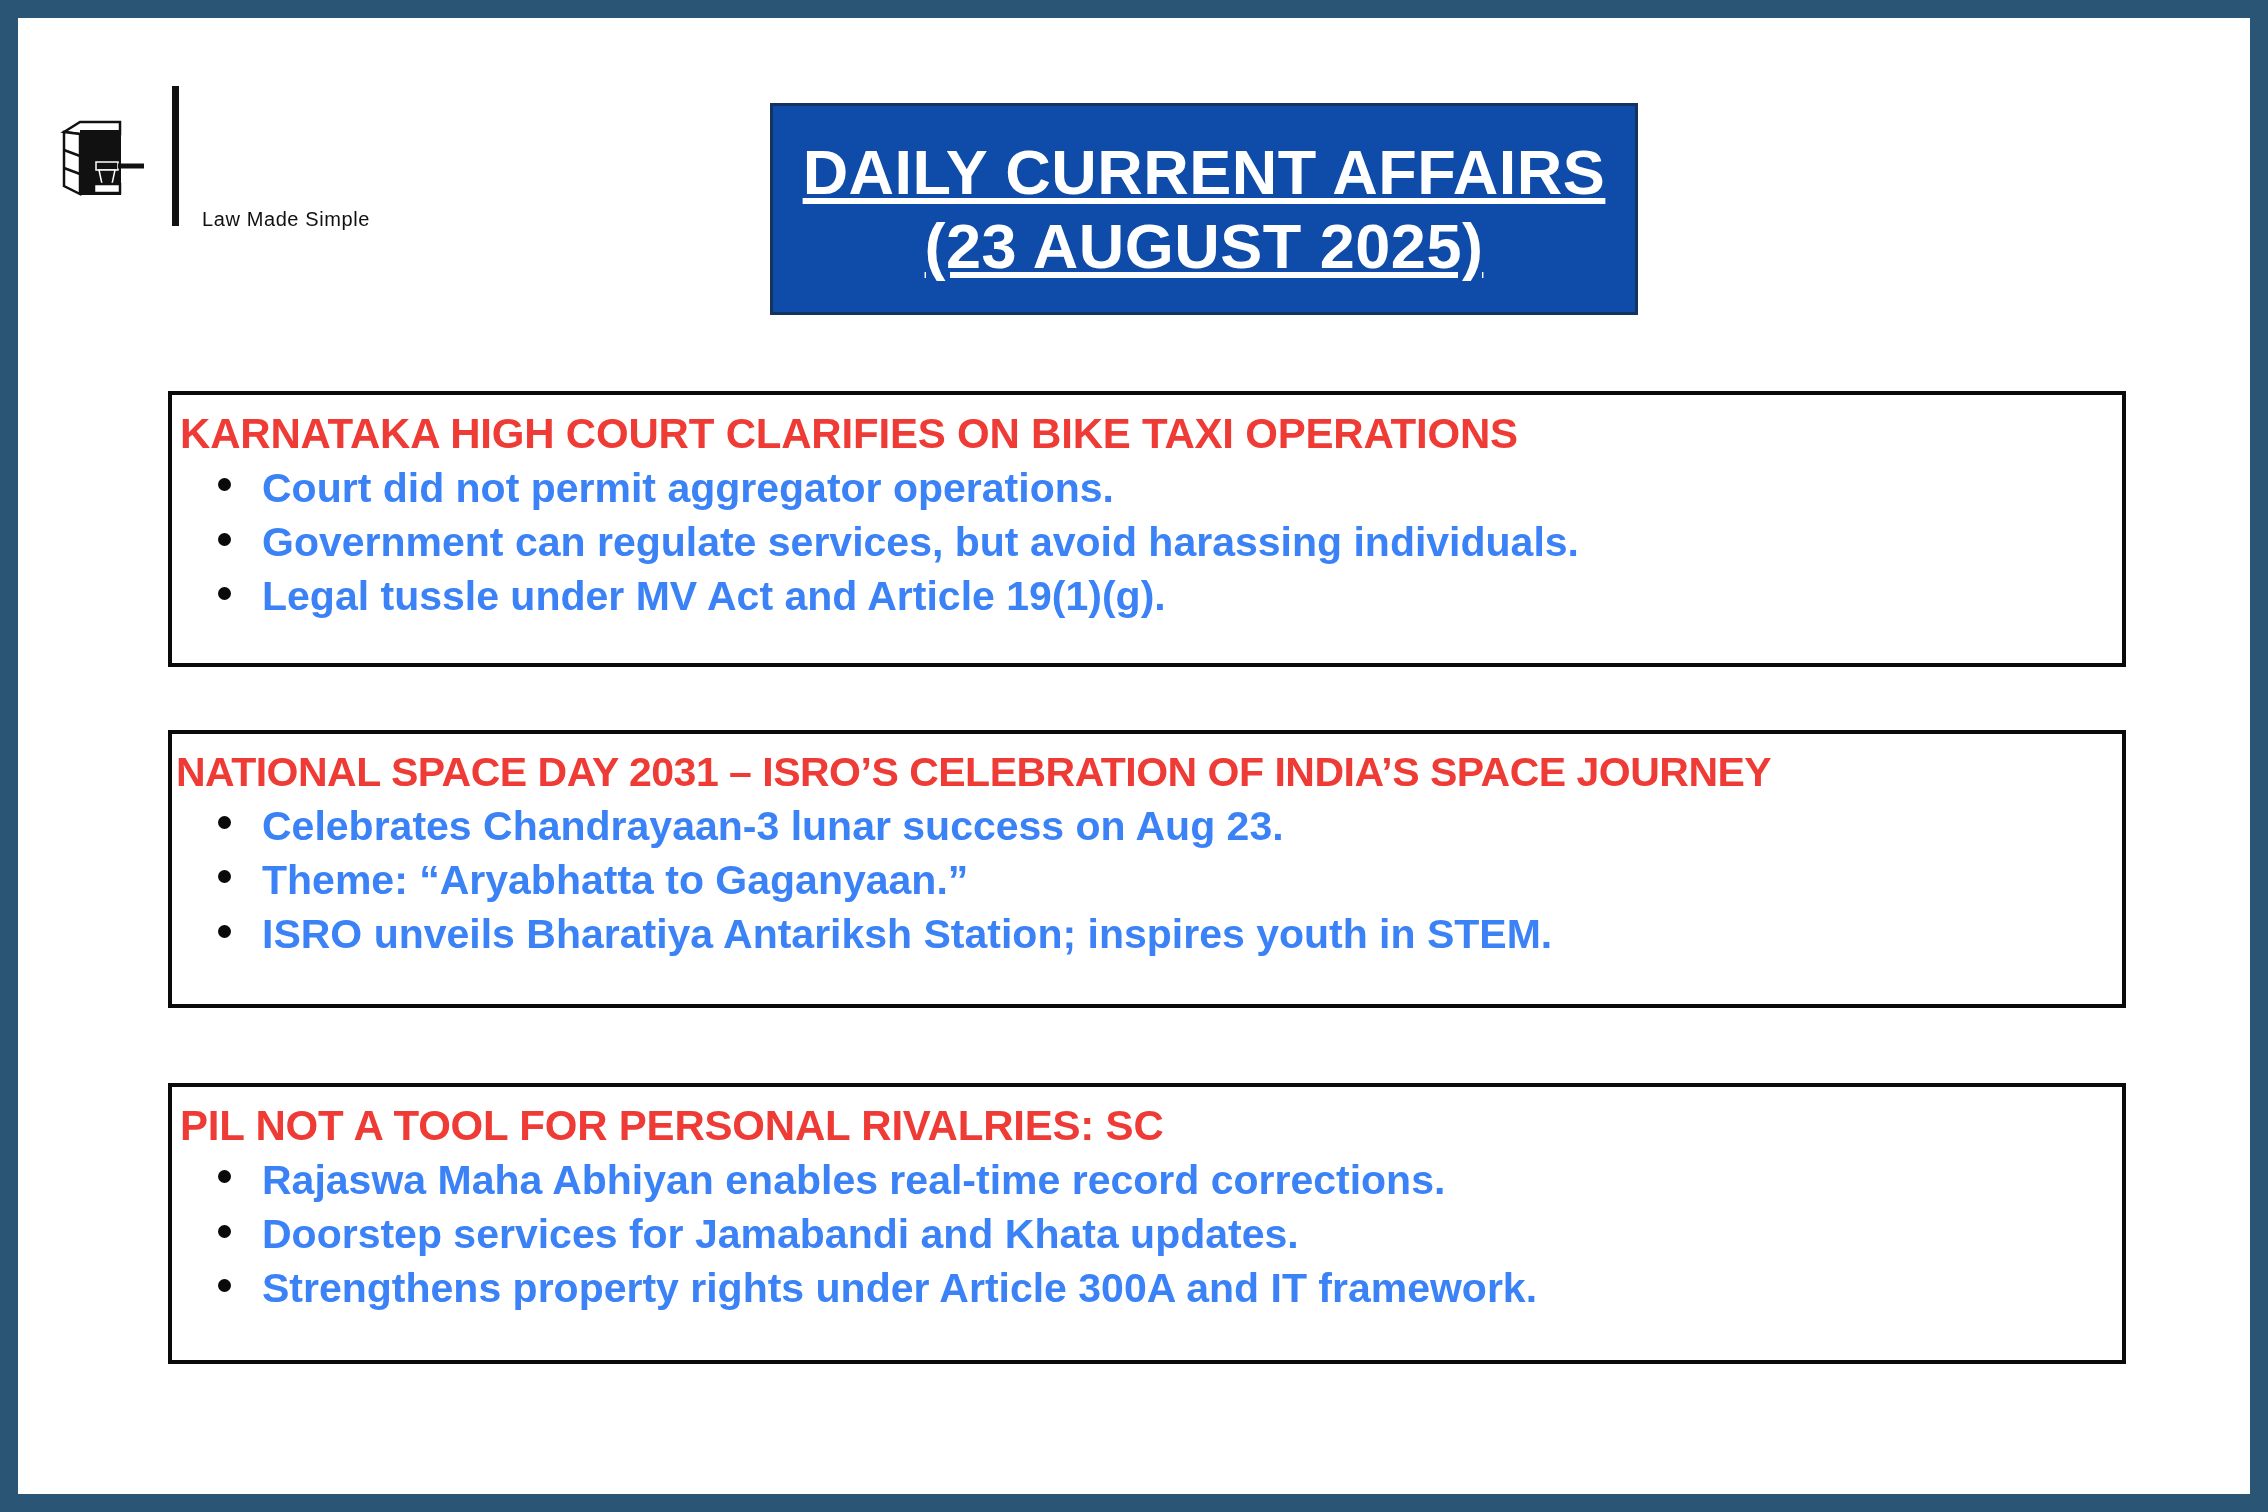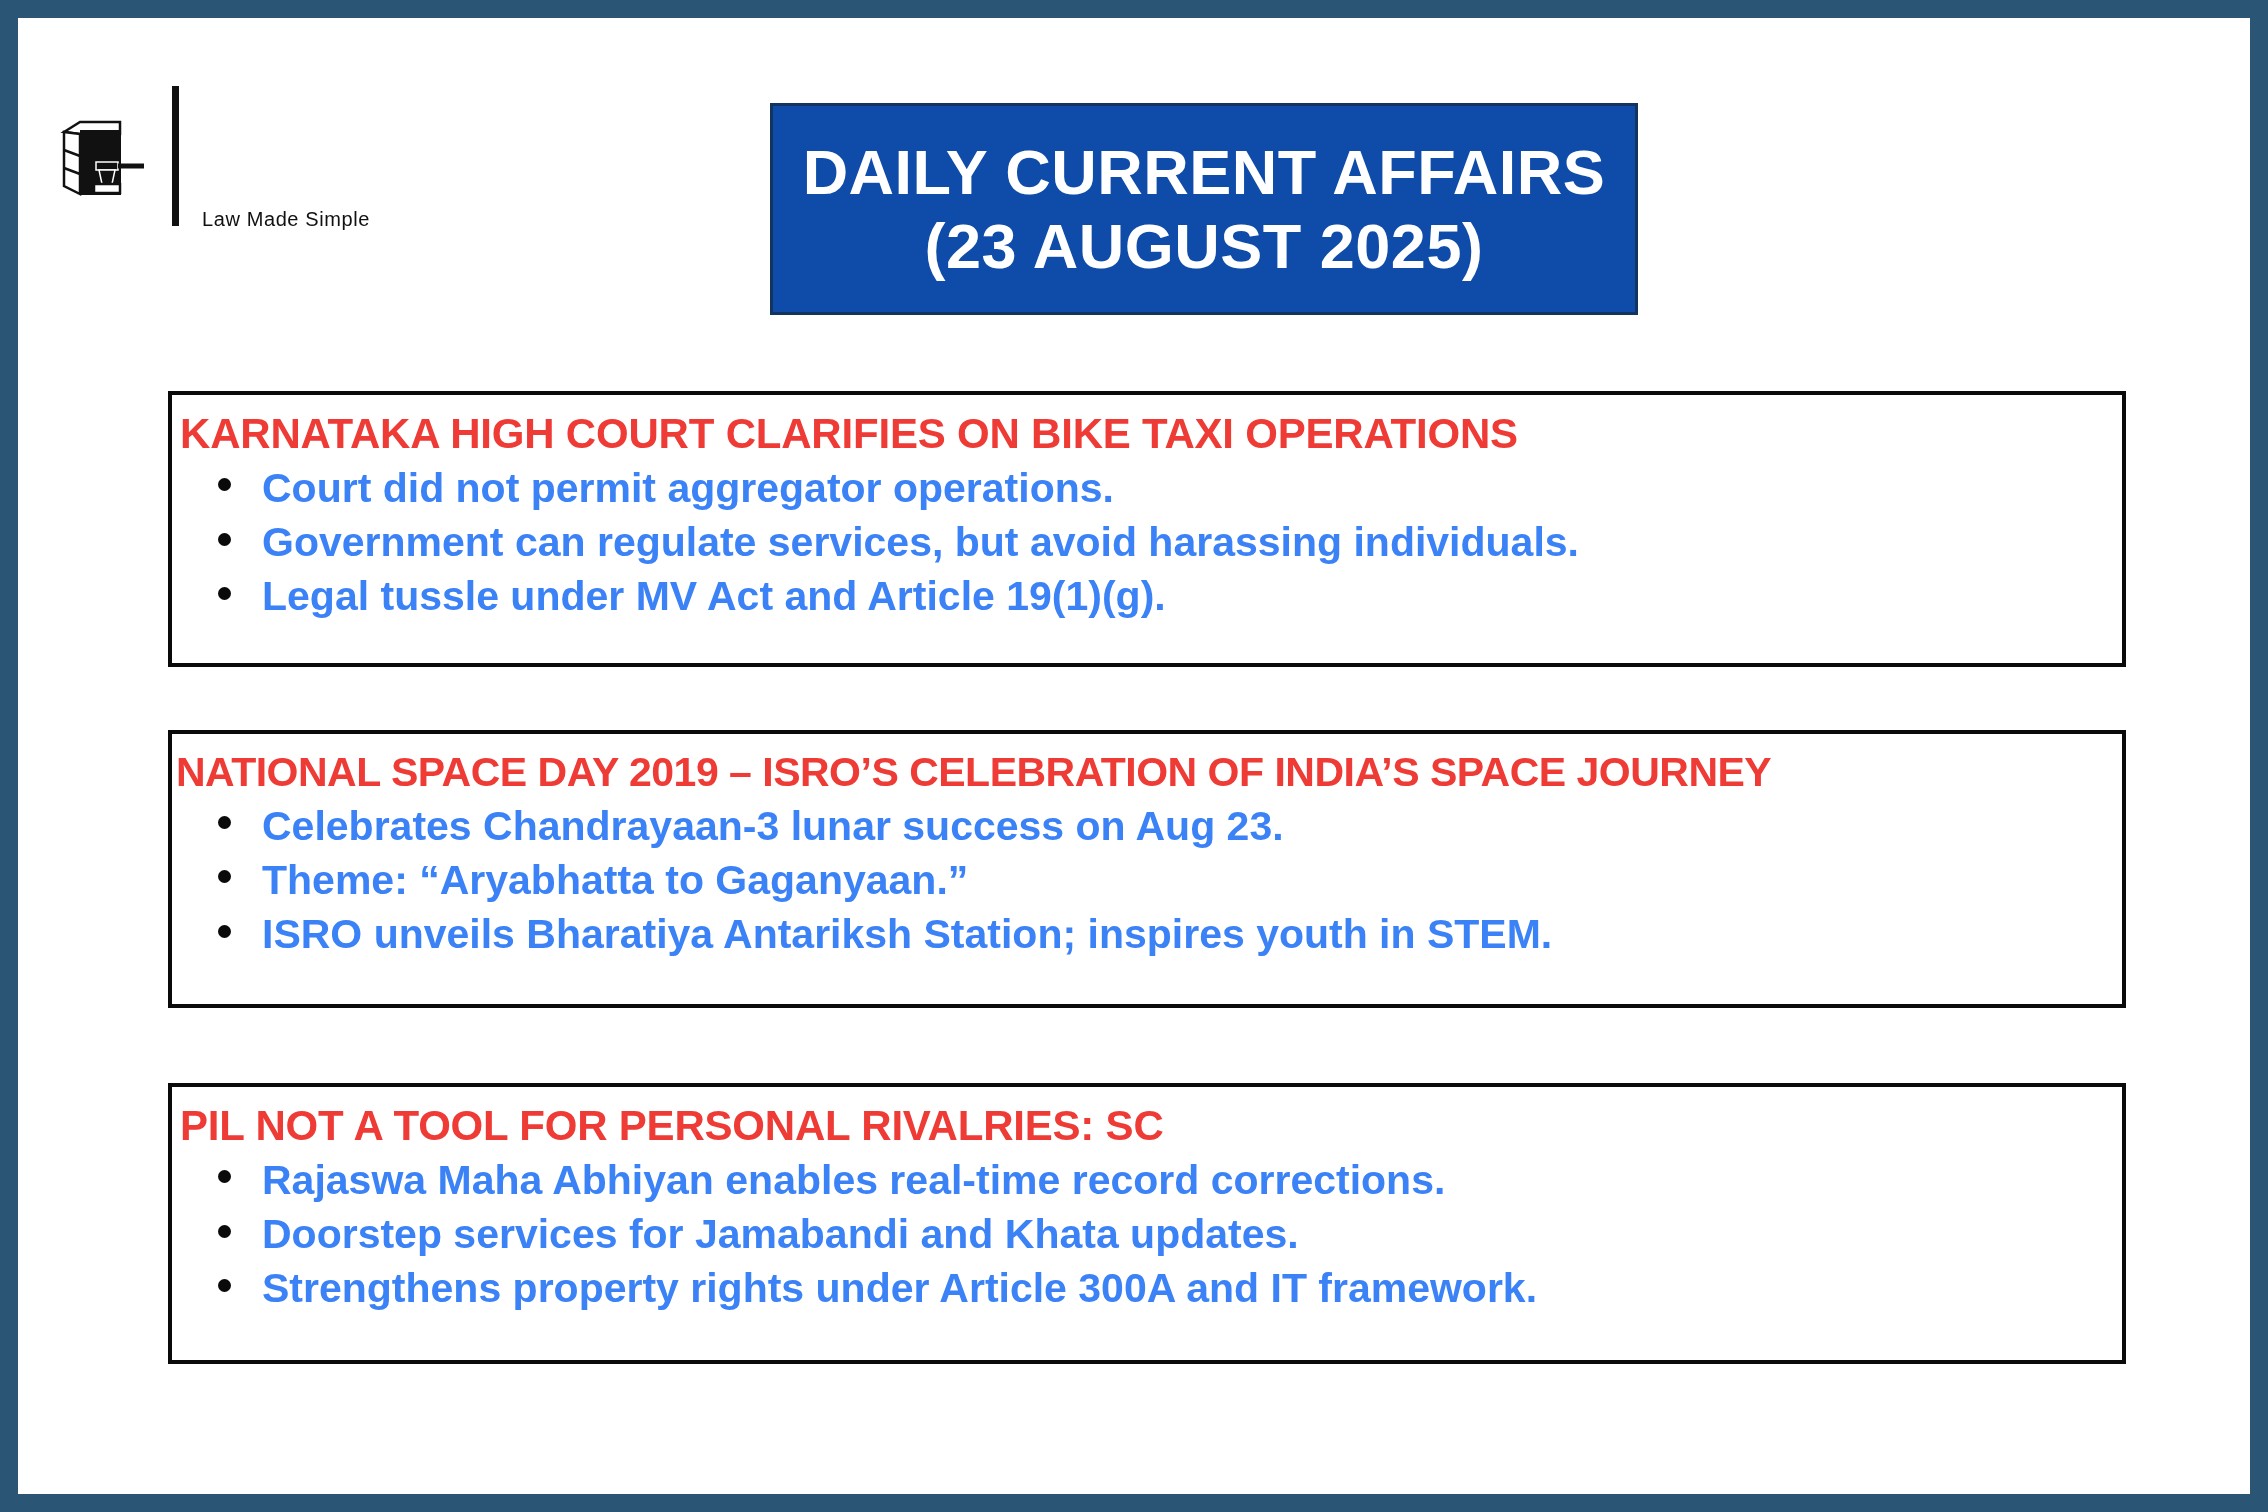--- a/index.html
+++ b/index.html
@@ -97,20 +97,21 @@
     justify-content: center;
   }
   .title-line {
     color: #ffffff;
     font-weight: bold;
     font-size: 63px;
     line-height: 1.18;
     letter-spacing: 0.5px;
     text-align: center;
     white-space: nowrap;
+    text-decoration: underline;
   }
 
   
   .box {
     position: absolute;
     left: 150px;
     width: 1958px;
     border: 4px solid #0a0a0a;
     background: #ffffff;
     box-sizing: border-box;
@@ -190,21 +191,21 @@
   <div class="box" id="box-0">
     <div class="box-heading">KARNATAKA HIGH COURT CLARIFIES ON BIKE TAXI OPERATIONS</div>
     <ul class="bullets">
       <li><span class="dot"></span><span>Court did not permit aggregator operations.</span></li>
       <li><span class="dot"></span><span>Government can regulate services, but avoid harassing individuals.</span></li>
       <li><span class="dot"></span><span>Legal tussle under MV Act and Article 19(1)(g).</span></li>
     </ul>
   </div>
 
   <div class="box" id="box-1">
-    <div class="box-heading">NATIONAL SPACE DAY 2019 – ISRO’S CELEBRATION OF INDIA’S SPACE JOURNEY</div>
+    <div class="box-heading">NATIONAL SPACE DAY 2031 – ISRO’S CELEBRATION OF INDIA’S SPACE JOURNEY</div>
     <ul class="bullets">
       <li><span class="dot"></span><span>Celebrates Chandrayaan-3 lunar success on Aug 23.</span></li>
       <li><span class="dot"></span><span>Theme: “Aryabhatta to Gaganyaan.”</span></li>
       <li><span class="dot"></span><span>ISRO unveils Bharatiya Antariksh Station; inspires youth in STEM.</span></li>
     </ul>
   </div>
 
   <div class="box" id="box-2">
     <div class="box-heading">PIL NOT A TOOL FOR PERSONAL RIVALRIES: SC</div>
     <ul class="bullets">

